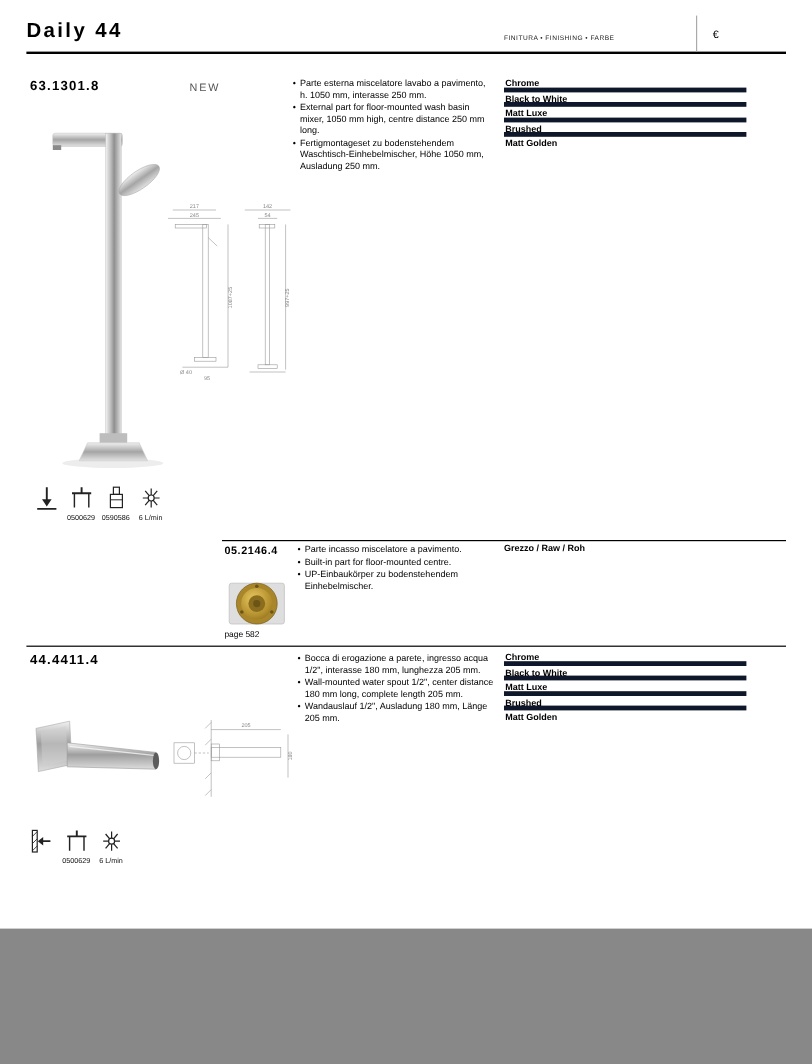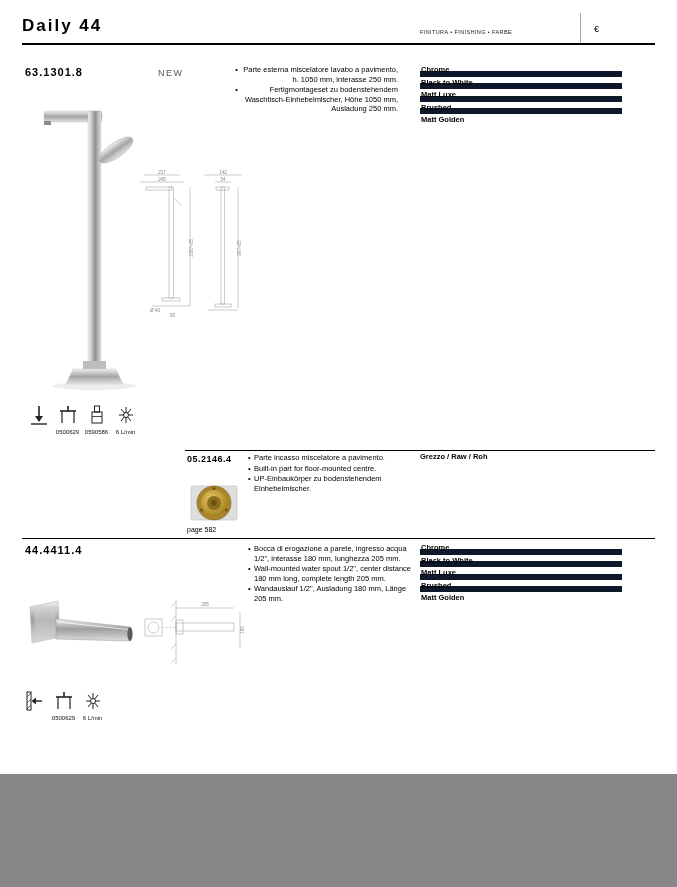--- a/index.html
+++ b/index.html
@@ -14,21 +14,21 @@
   .header-vline{position:absolute;left:580px;top:13px;width:1px;height:30px;background:#aaa;}
   .currency{position:absolute;left:594px;top:24px;font-size:9px;}
   
   .pcode{position:absolute;font-size:11px;font-weight:bold;letter-spacing:1px;}
   .new-badge{position:absolute;font-size:9px;letter-spacing:1.5px;color:#555;}
   .bullets{position:absolute;width:166px;font-size:7.5px;line-height:1.27;}
   .bullet{display:flex;margin-bottom:1px;}
   .bullet .dot{width:6px;flex:none;}
   .bullet .dot::before{content:"•";}
   .finishes{position:absolute;left:420px;width:202px;}
-  .frow{height:12.5px;box-sizing:border-box;border-bottom:6px solid #0f172a;
+  .frow{height:12.5px;box-sizing:border-box;border-bottom:4px solid #0f172a;
         font-size:7.5px;font-weight:bold;padding:1px 0 0 1px;}
   .frow.nol{border-bottom:none;}
   .svgbox{position:absolute;}
   .icon-row{position:absolute;display:flex;}
   .icon-cell{width:29px;display:flex;flex-direction:column;align-items:center;gap:3px;}
   .icon-cell svg{width:20px;height:22px;}
   .icon-code{font-size:6px;white-space:nowrap;color:#111;}
   
   .comp-rule{position:absolute;left:185px;top:450px;width:470px;height:1px;background:#000;}
   .comp-note{position:absolute;left:22px;top:455px;font-size:7.5px;line-height:1.35;}
@@ -104,24 +104,28 @@
     <line class="dline" x1="77" y1="14" x2="93" y2="14"></line>
     <text class="dimtext" x="85" y="12.5" text-anchor="middle">54</text>
     <rect class="dline" x="83" y="19" width="3.5" height="117"></rect>
     <rect class="dline" x="78" y="19" width="13" height="3"></rect>
     <line class="dline" x1="100" y1="19" x2="100" y2="140"></line>
     <text class="dimtext" transform="rotate(-90 103 80)" x="103" y="80" text-anchor="middle">997+25</text>
     <rect class="dline" x="77" y="136" width="16" height="3"></rect>
     <line class="dline" x1="70" y1="142" x2="100" y2="142"></line>
   </svg>
 
-  <div class="bullets" style="left:232px;top:65px;text-align:right;">
+  <div class="bullets" style="left:244px;top:65px;">
     <div class="bullet">
       <span class="dot"></span>
       <span>Parte esterna miscelatore lavabo a pavimento, h. 1050 mm, interasse 250 mm.</span>
+      </div>
+    <div class="bullet">
+      <span class="dot"></span>
+      <span>External part for floor-mounted wash basin mixer, 1050 mm high, centre distance 250 mm long.</span>
       </div>
     <div class="bullet">
       <span class="dot"></span>
       <span>Fertigmontageset zu bodenstehendem Waschtisch-Einhebelmischer, Höhe 1050 mm, Ausladung 250 mm.</span>
       </div>
   </div>
 
   <div class="finishes" style="top:64px;">
     <div class="frow"><span>Chrome</span></div>
     <div class="frow"><span>Black to White</span></div>

